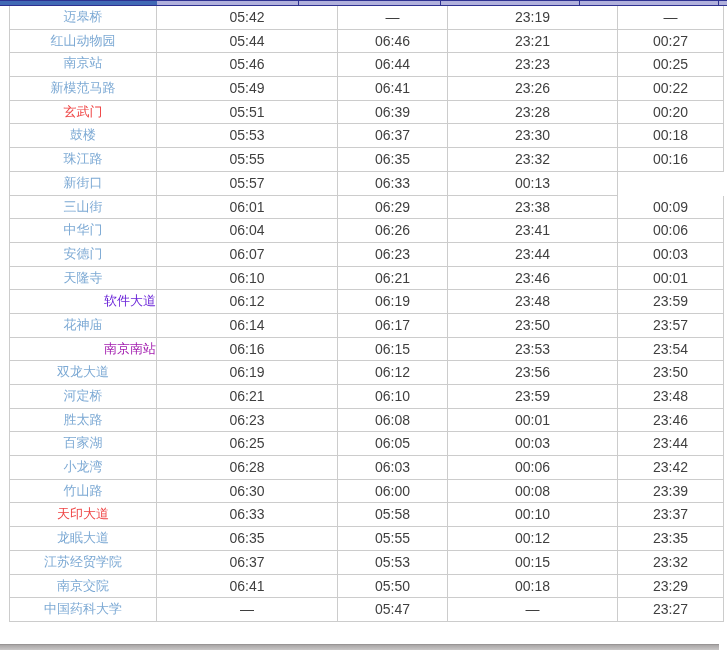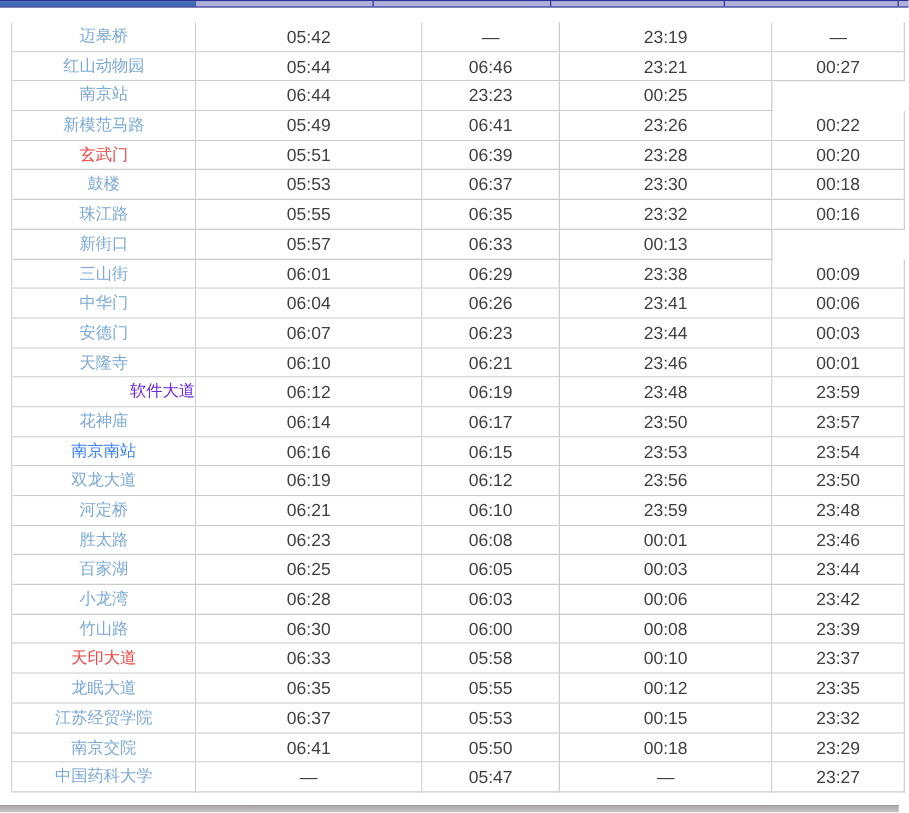--- a/index.html
+++ b/index.html
@@ -13,21 +13,21 @@
     display:flex;box-sizing:border-box;
     border-top:1px solid #2e3191;border-bottom:1px solid #2e3191;
     background:#b0b0dc;
   }
   .strip .seg{height:100%;box-sizing:border-box;}
   .strip .seg.blue{background:#4169b5;}
   .strip .seg.lav{background:#b0b0dc;border-left:1px solid #2e3191;}
   .strip .seg.first-lav{border-left:none;}
   
   .tt{
-    position:absolute;top:18px;left:9px;width:714px;
+    position:absolute;top:6px;left:9px;width:714px;
     border-left:1px solid #ccc;box-sizing:content-box;
   }
   .tt-row{
     display:grid;grid-template-columns:147px 181px 110px 170px 106px;
   }
   .tt-cell{
     box-sizing:border-box;height:23.7px;line-height:22.7px;
     border-right:1px solid #ccc;border-bottom:1px solid #ccc;
     text-align:center;overflow:hidden;white-space:nowrap;
     font-size:14px;color:#3f3f3f;background:#fff;
@@ -68,20 +68,21 @@
     <div class="tt-row">
       <div class="tt-cell station" style="color: rgb(124, 169, 212);">红山动物园</div>
       <div class="tt-cell">05:44</div>
       <div class="tt-cell">06:46</div>
       <div class="tt-cell">23:21</div>
       <div class="tt-cell">00:27</div>
     </div>
 
     <div class="tt-row">
       <div class="tt-cell station" style="color: rgb(124, 169, 212); font-family: Liberation Mono, monospace;">南京站</div>
+      <div class="tt-cell">05:46</div>
       <div class="tt-cell">06:44</div>
       <div class="tt-cell">23:23</div>
       <div class="tt-cell">00:25</div>
     </div>
 
     <div class="tt-row">
       <div class="tt-cell station" style="color: rgb(124, 169, 212);">新模范马路</div>
       <div class="tt-cell">05:49</div>
       <div class="tt-cell">06:41</div>
       <div class="tt-cell">23:26</div>
@@ -162,21 +163,21 @@
 
     <div class="tt-row">
       <div class="tt-cell station" style="color: rgb(124, 169, 212);">花神庙</div>
       <div class="tt-cell">06:14</div>
       <div class="tt-cell">06:17</div>
       <div class="tt-cell">23:50</div>
       <div class="tt-cell">23:57</div>
     </div>
 
     <div class="tt-row">
-      <div class="tt-cell station" style="color: #3b82f6;">南京南站</div>
+      <div class="tt-cell station" style="color: #a21caf; text-align: right;">南京南站</div>
       <div class="tt-cell">06:16</div>
       <div class="tt-cell">06:15</div>
       <div class="tt-cell">23:53</div>
       <div class="tt-cell">23:54</div>
     </div>
 
     <div class="tt-row">
       <div class="tt-cell station" style="color: rgb(124, 169, 212);">双龙大道</div>
       <div class="tt-cell">06:19</div>
       <div class="tt-cell">06:12</div>

